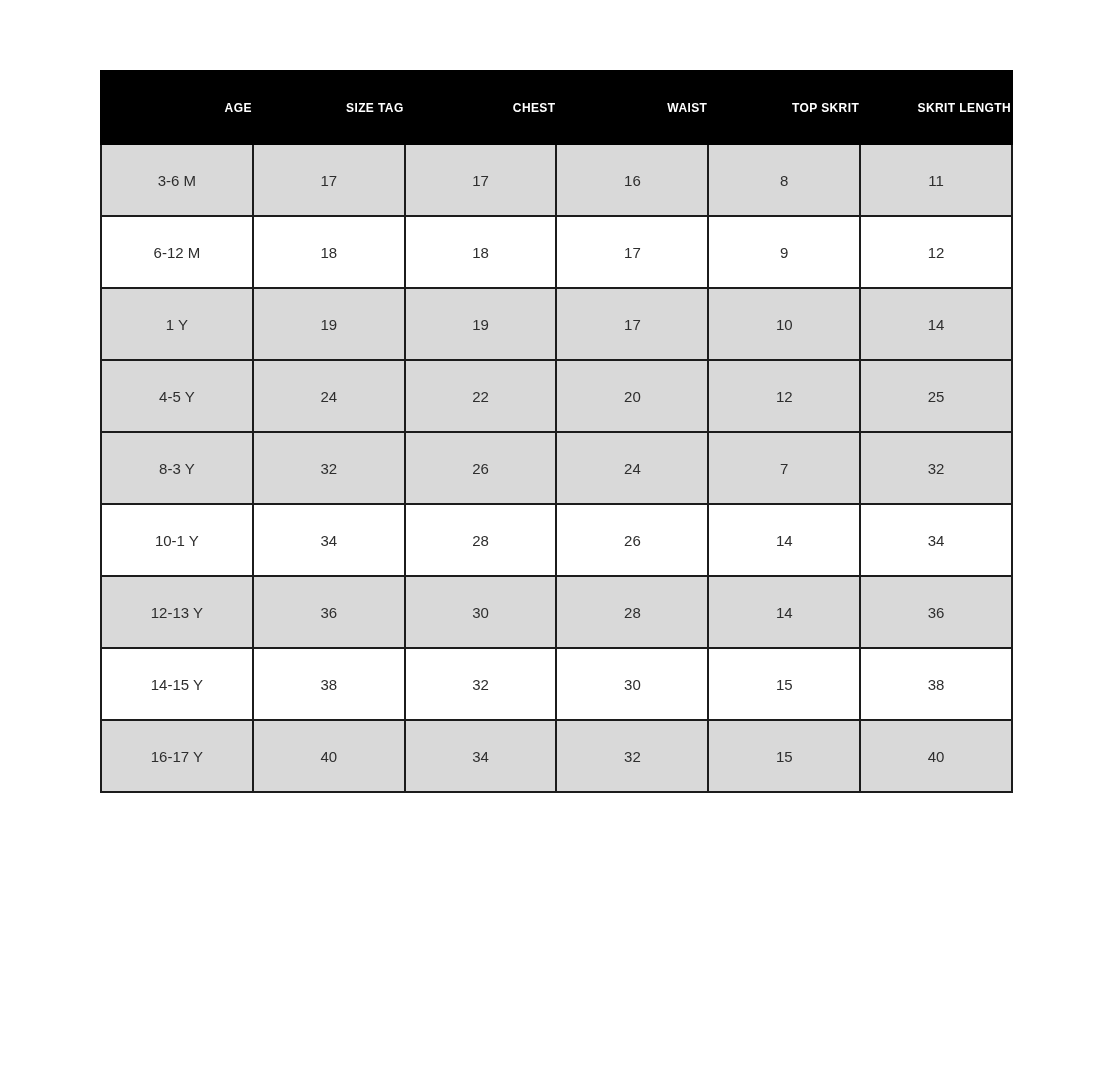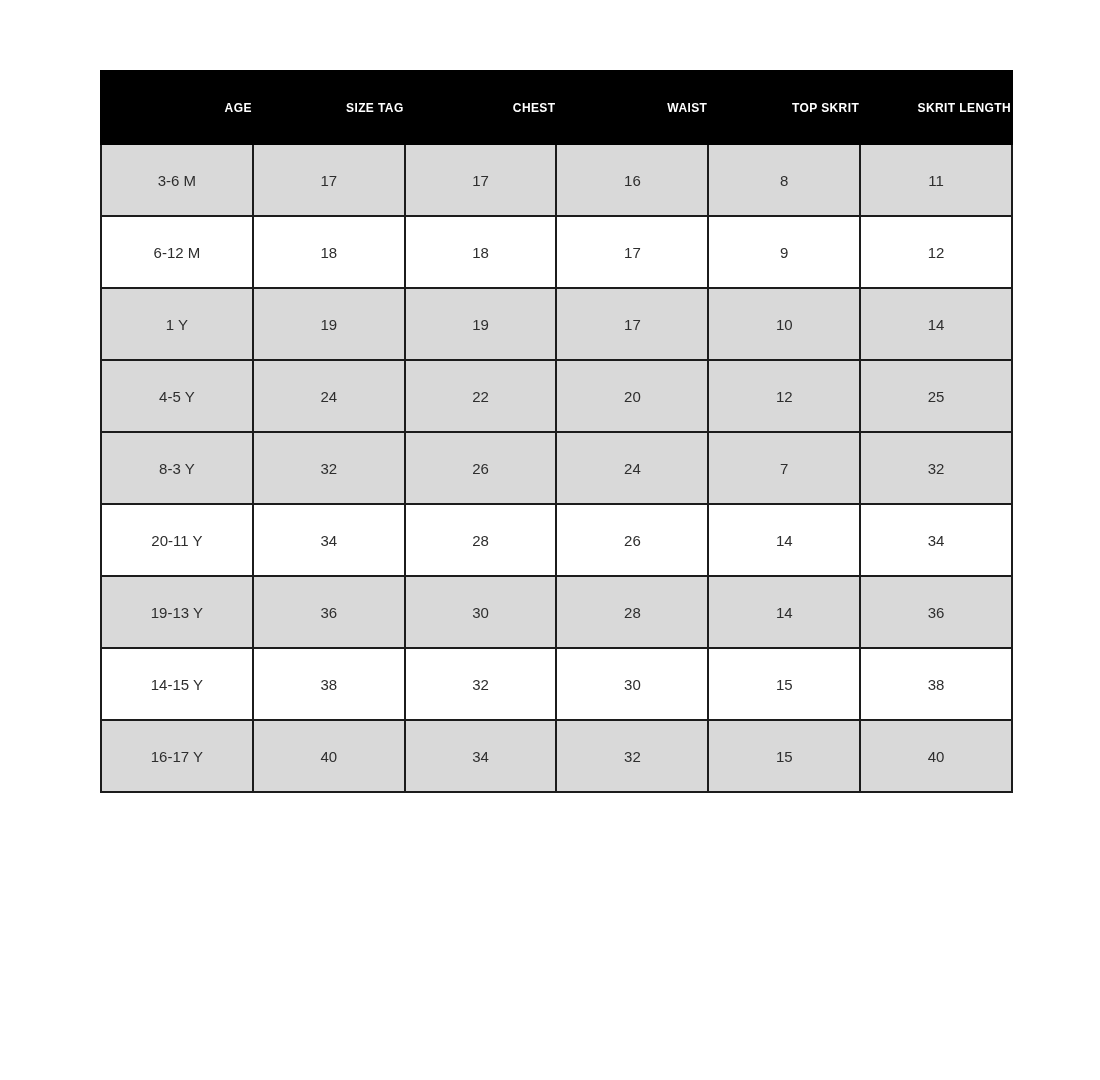--- a/index.html
+++ b/index.html
@@ -108,29 +108,29 @@
         </tr>
         <tr class="odd">
           <td>8-3 Y</td>
           <td>32</td>
           <td>26</td>
           <td>24</td>
           <td>7</td>
           <td>32</td>
         </tr>
         <tr class="even">
-          <td>20-11 Y</td>
+          <td>10-1 Y</td>
           <td>34</td>
           <td>28</td>
           <td>26</td>
           <td>14</td>
           <td>34</td>
         </tr>
         <tr class="odd">
-          <td>19-13 Y</td>
+          <td>12-13 Y</td>
           <td>36</td>
           <td>30</td>
           <td>28</td>
           <td>14</td>
           <td>36</td>
         </tr>
         <tr class="even">
           <td>14-15 Y</td>
           <td>38</td>
           <td>32</td>

